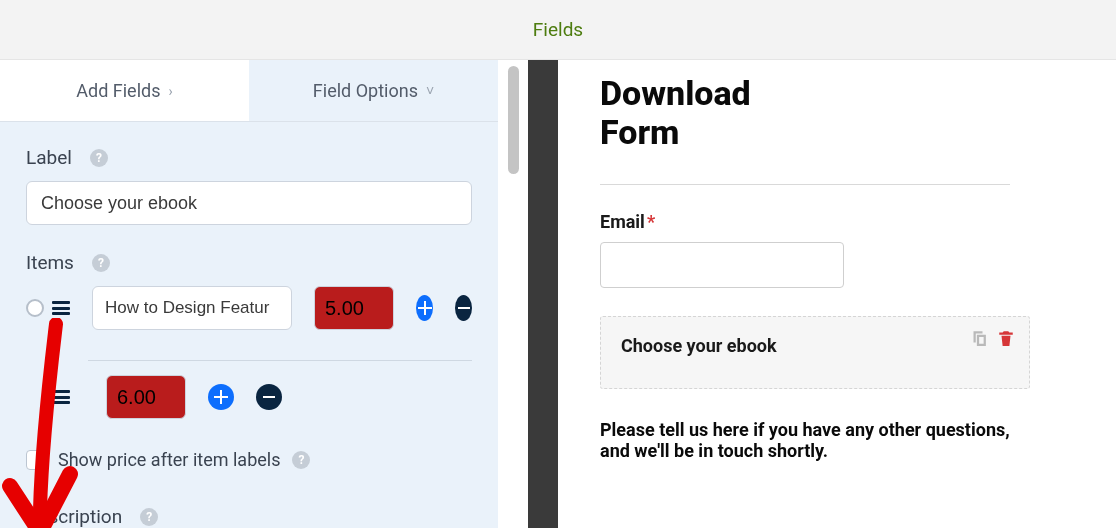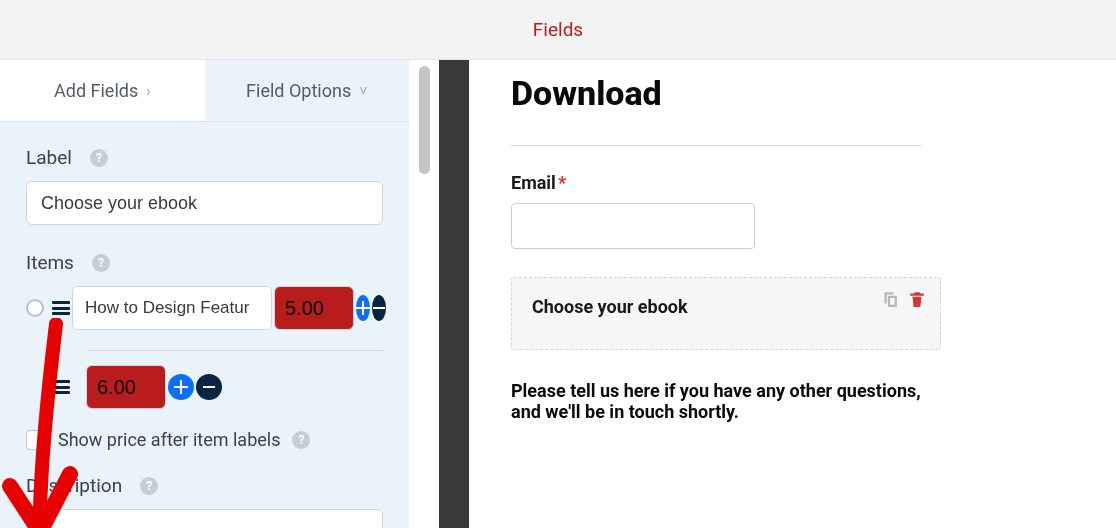--- a/index.html
+++ b/index.html
@@ -1,41 +1,41 @@
 <!DOCTYPE html>
 <html><head>
 <meta charset="utf-8">
 <style>
   * { box-sizing: border-box; margin: 0; padding: 0; }
   html, body { width: 1116px; height: 528px; font-family: -apple-system, BlinkMacSystemFont, "Segoe UI", Roboto, sans-serif; background: #fff; overflow: hidden; }
-  .topbar { height: 60px; background: #f3f3f3; border-bottom: 1px solid #e5e5e5; display: flex; align-items: center; justify-content: center; font-size: 19px; color: #b91c1c; font-weight: 400; }
+  .topbar { height: 60px; background: #f3f3f3; border-bottom: 1px solid #e5e5e5; display: flex; align-items: center; justify-content: center; font-size: 19px; color: #4d7c0f; font-weight: 400; }
   .workspace { display: flex; height: 468px; }
-  .left-panel { width: 409px; display: flex; flex-direction: column; position: relative; }
+  .left-panel { width: 498px; display: flex; flex-direction: column; position: relative; }
   .tabs { display: flex; height: 62px; border-bottom: 1px solid #dbe2ea; }
   .tab { flex: 1; display: flex; align-items: center; justify-content: center; font-size: 18px; color: #535c6a; gap: 8px; cursor: pointer; }
   .tab.add { background: #fff; }
   .tab.options { background: #eaf2fa; }
   .tab .chev { font-size: 14px; color: #9aa3af; }
   .options-body { background: #eaf2fa; padding: 24px 26px 10px 26px; flex: 1; overflow: hidden; position: relative; }
   .section-label { display: flex; align-items: center; gap: 18px; font-size: 19px; color: #3a4350; margin-bottom: 12px; }
   .help-icon { width: 18px; height: 18px; border-radius: 50%; background: #c5cdd6; color: #fff; font-size: 12px; font-weight: 700; display: inline-flex; align-items: center; justify-content: center; }
   .text-input { width: 100%; max-width: 446px; height: 44px; border: 1px solid #cdd4de; border-radius: 6px; padding: 0 14px; font-size: 18px; color: #3a3a3a; background: #fff; }
   .items-block { margin-top: 26px; }
-  .item-row { display: flex; align-items: center; gap: 2px; margin-bottom: 20px; }
+  .item-row { display: flex; align-items: center; gap: 22px; margin-bottom: 30px; }
   .radio-handle { display: flex; align-items: center; gap: 8px; width: 58px; }
   .radio-dot { width: 18px; height: 18px; border: 2px solid #b6bfca; border-radius: 50%; background: #fff; }
   .drag-lines { width: 18px; height: 14px; display: flex; flex-direction: column; justify-content: space-between; }
   .drag-lines span { display: block; height: 3px; background: #0a2540; border-radius: 1px; }
   .item-name { width: 200px; height: 44px; border: 1px solid #cdd4de; border-radius: 6px; padding: 0 12px; font-size: 17px; color: #3a3a3a; background: #fff; }
   .item-price { width: 80px; height: 44px; border: 1px solid #cdd4de; border-radius: 6px; padding: 0 10px; font-size: 20px; background: #b91c1c; }
   .circle-btn { width: 26px; height: 26px; border-radius: 50%; display: inline-flex; align-items: center; justify-content: center; color: #fff; font-size: 16px; font-weight: 700; cursor: pointer; }
   .circle-btn.plus { background: #0d6efd; }
   .circle-btn.minus { background: #0a2540; }
   .item-sep { border-top: 1px solid #cfd8e2; margin: 4px 0 14px 62px; max-width: 400px; }
-  .checkbox-row { display: flex; align-items: center; gap: 12px; margin-top: 14px; margin-bottom: 24px; }
+  .checkbox-row { display: flex; align-items: center; gap: 12px; margin-top: 14px; margin-bottom: 35px; }
   .checkbox-box { width: 20px; height: 20px; border: 1px solid #bcc6d2; border-radius: 4px; background: #fff; }
   .checkbox-row label { font-size: 18px; color: #3a4350; }
   .scroll-gutter { width: 30px; display: flex; align-items: flex-start; justify-content: center; padding-top: 6px; }
   .scroll-thumb { width: 11px; height: 108px; background: #c4c4c4; border-radius: 6px; }
   .canvas-gap { width: 30px; background: #3a3a3a; }
   .preview { flex: 1; background: #fff; padding: 10px 54px 0 42px; overflow: hidden; }
   .form-title { font-size: 34px; font-weight: 800; color: #0a0a0a; line-height: 1.15; margin-top: 4px; }
   .hr { border: none; border-top: 1px solid #d9d9d9; margin: 32px 0 26px 0; max-width: 410px; }
   .field-label { font-size: 18px; font-weight: 700; color: #1a1a1a; margin-bottom: 10px; }
   .req { color: #d63638; margin-left: 2px; }
@@ -153,20 +153,21 @@
 
   <div class="scroll-gutter">
     <div class="scroll-thumb"></div>
   </div>
 
   <div class="canvas-gap"></div>
 
   <div class="preview">
     <div class="form-title">
       <div>Download</div>
+      <div>Form</div>
     </div>
     <hr class="hr">
 
     <div class="field-label">
       <span>Email</span><span class="req">*</span>
     </div>
     <div class="email-input"></div>
 
     <div class="ebook-block">
       <div class="ebook-actions">

